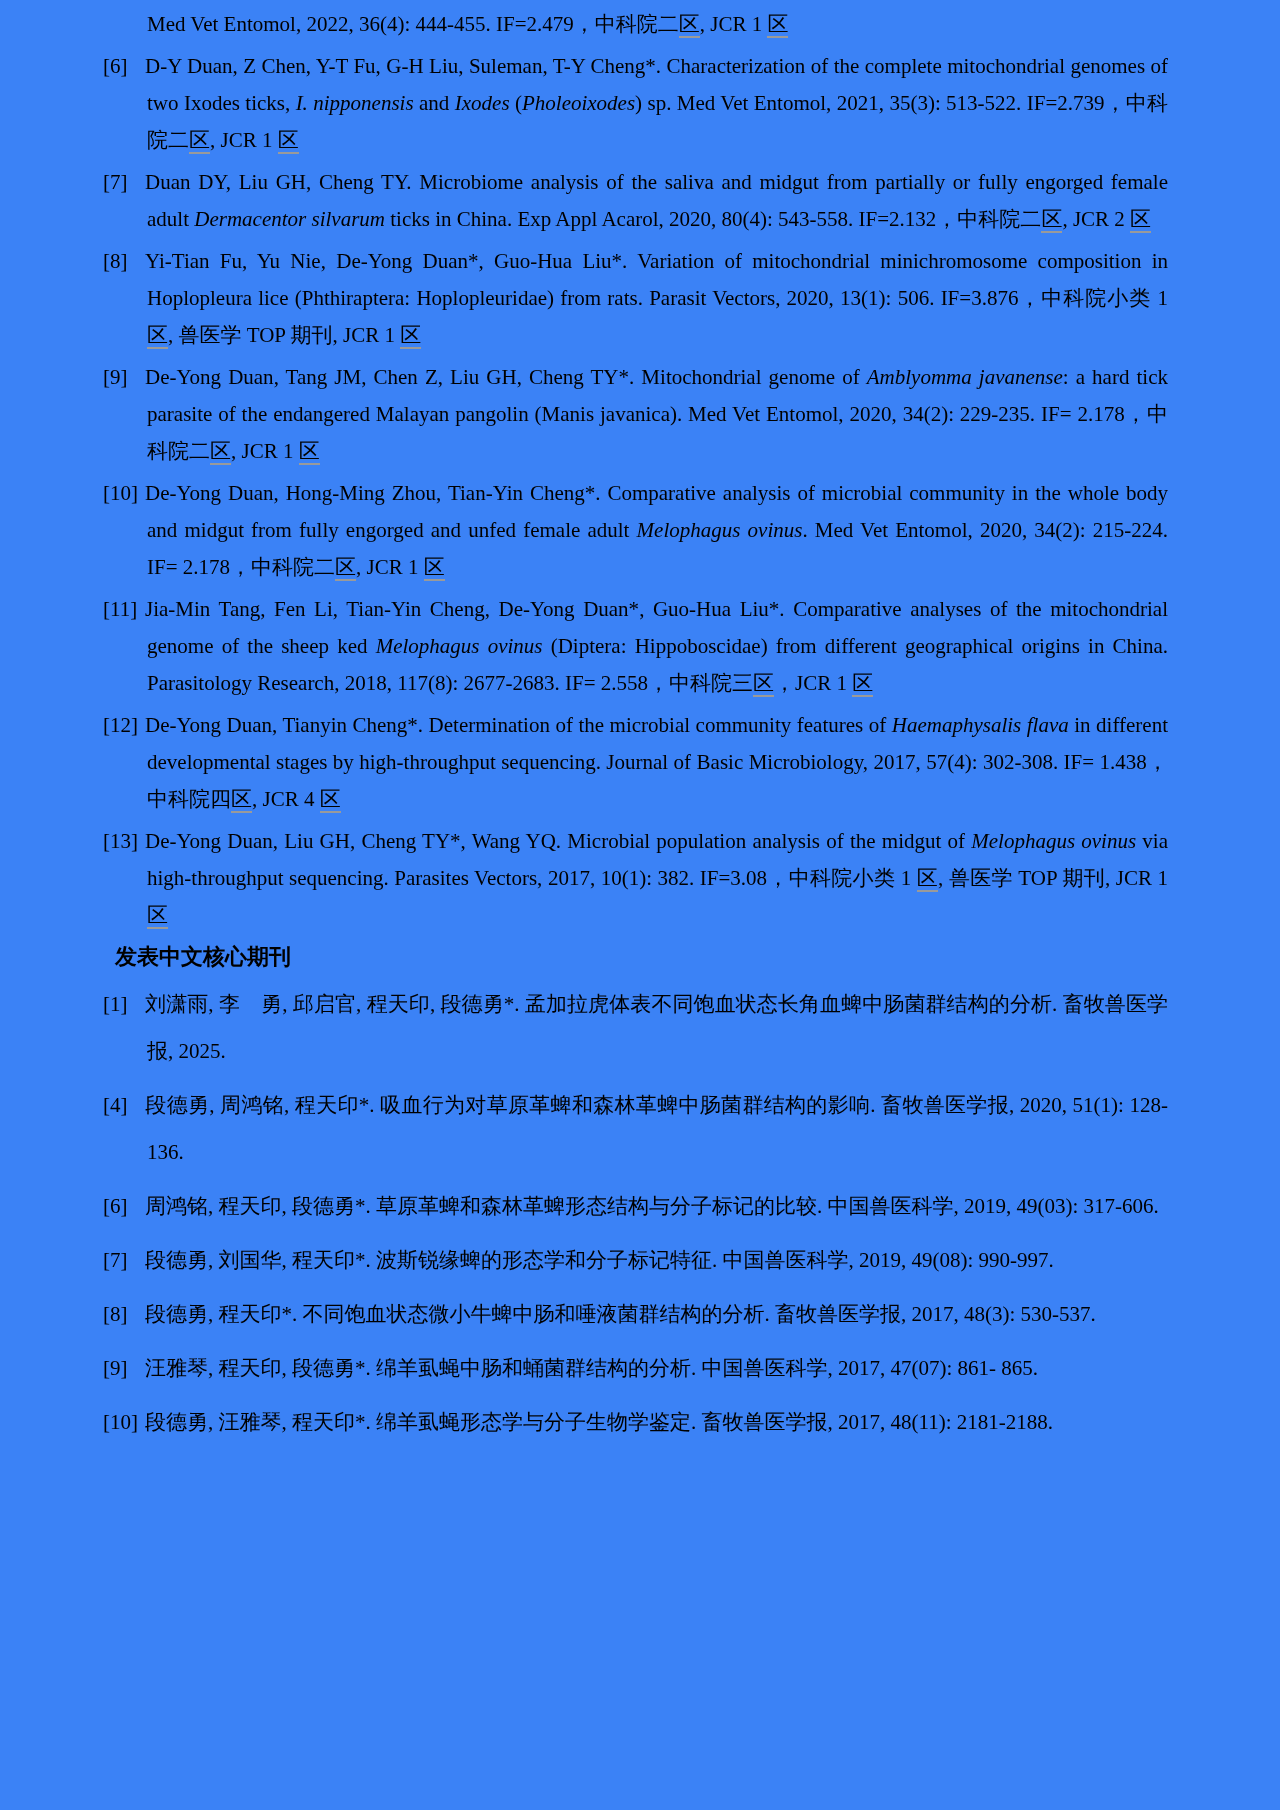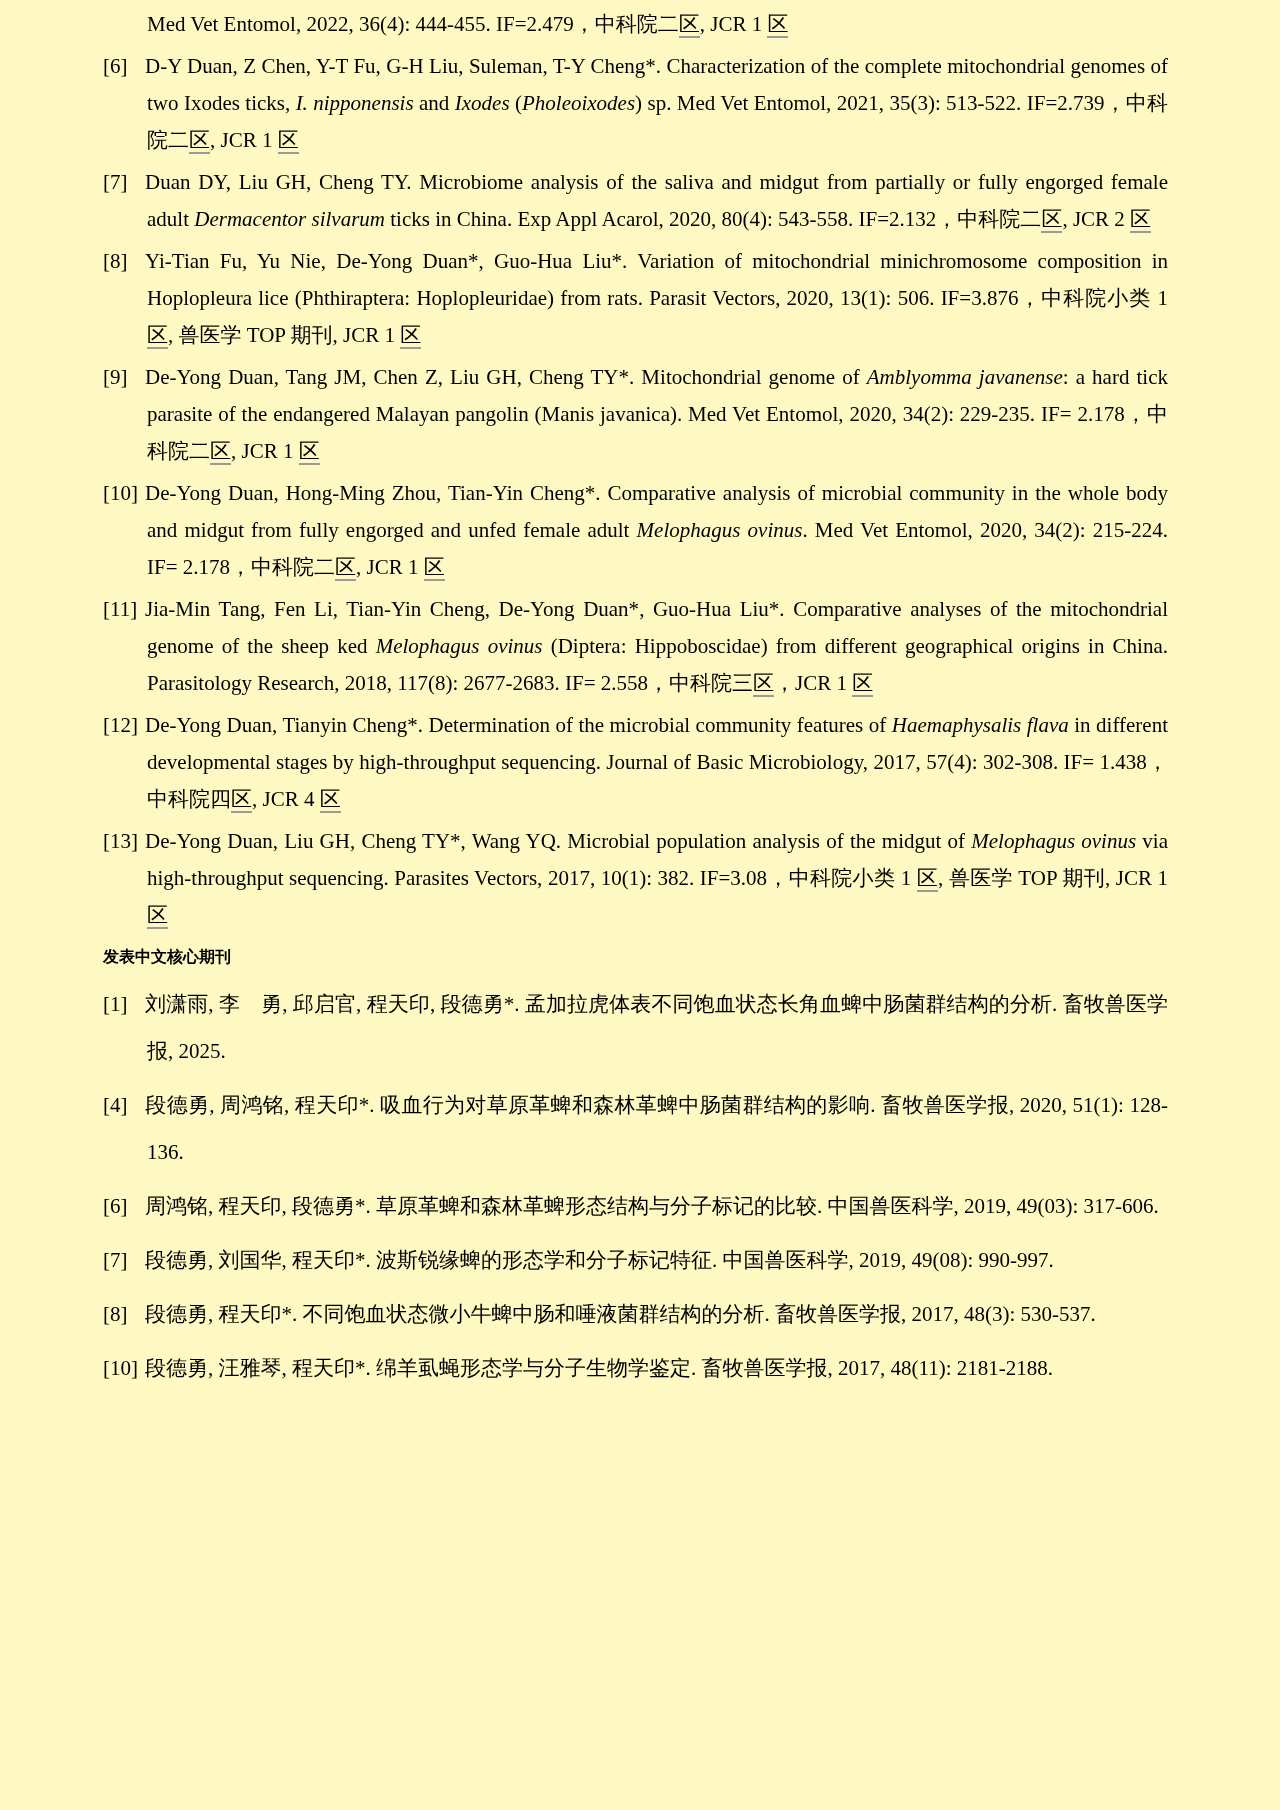--- a/index.html
+++ b/index.html
@@ -12,21 +12,21 @@
     height: 1810px;
     color: #000000;
     font-family: "Liberation Serif", "DejaVu Serif", serif;
   }
   .page {
     box-sizing: border-box;
     width: 1280px;
     height: 1810px;
     padding: 6px 112px 0 103px;
     overflow: hidden;
-    background: #fef9c3;
+    background: #3b82f6;
   }
   .ref {
     margin: 0;
     text-align: justify;
     padding-left: 44px;
     text-indent: -44px;
   }
   .ref.en {
     font-size: 21px;
     line-height: 37px;
@@ -47,24 +47,24 @@
   }
   .b { font-weight: normal; }
   .i { font-style: italic; margin-top: 16px; }
   
   .qu {
     border-bottom: 2px solid #9a9a9a;
     padding-bottom: 0px;
   }
   .cn-heading {
     font-family: "Liberation Sans", "DejaVu Sans", sans-serif;
-    font-size: 16px;
+    font-size: 22px;
     line-height: 36px;
     font-weight: bold;
-    margin: 0 0 6px 0;
+    margin: 0 0 6px 12px;
   }
   .list { margin: 0; padding: 0; }
 </style>
 </head>
 <body>
 
 <div class="page">
 
   <p class="ref en cont"><span>Med Vet Entomol, 2022, 36(4): 444-455. IF=2.479，中科院二<span class="qu">区</span>, JCR 1 <span class="qu">区</span></span></p>
 
@@ -82,16 +82,17 @@
 
   <h2 class="cn-heading">发表中文核心期刊</h2>
 
   <div class="list">
 
   <p class="ref cn"><span class="num">[1] </span><span><span>刘潇雨, 李　勇, 邱启官, 程天印, </span><span class="b">段德勇</span><span>*. 孟加拉虎体表不同饱血状态长角血蜱中肠菌群结构的分析. 畜牧兽医学报, 2025.</span></span></p>
       <p class="ref cn"><span class="num">[4] </span><span><span class="b">段德勇</span><span>, 周鸿铭, 程天印*. 吸血行为对草原革蜱和森林革蜱中肠菌群结构的影响. 畜牧兽医学报, 2020, 51(1): 128-136.</span></span></p>
       <p class="ref cn"><span class="num">[6] </span><span><span>周鸿铭, 程天印, </span><span class="b">段德勇</span><span>*. 草原革蜱和森林革蜱形态结构与分子标记的比较. 中国兽医科学, 2019, 49(03): 317-606.</span></span></p>
       <p class="ref cn"><span class="num">[7] </span><span><span class="b">段德勇</span><span>, 刘国华, 程天印*. 波斯锐缘蜱的形态学和分子标记特征. 中国兽医科学, 2019, 49(08): 990-997.</span></span></p>
       <p class="ref cn"><span class="num">[8] </span><span><span class="b">段德勇</span><span>, 程天印*. 不同饱血状态微小牛蜱中肠和唾液菌群结构的分析. 畜牧兽医学报, 2017, 48(3): 530-537.</span></span></p>
+      <p class="ref cn"><span class="num">[9] </span><span><span>汪雅琴, 程天印, </span><span class="b">段德勇</span><span>*. 绵羊虱蝇中肠和蛹菌群结构的分析. 中国兽医科学, 2017, 47(07): 861- 865.</span></span></p>
       <p class="ref cn"><span class="num">[10] </span><span><span class="b">段德勇</span><span>, 汪雅琴, 程天印*. 绵羊虱蝇形态学与分子生物学鉴定. 畜牧兽医学报, 2017, 48(11): 2181-2188.</span></span></p>
     </div>
 
 </div>
 
 </body></html>

